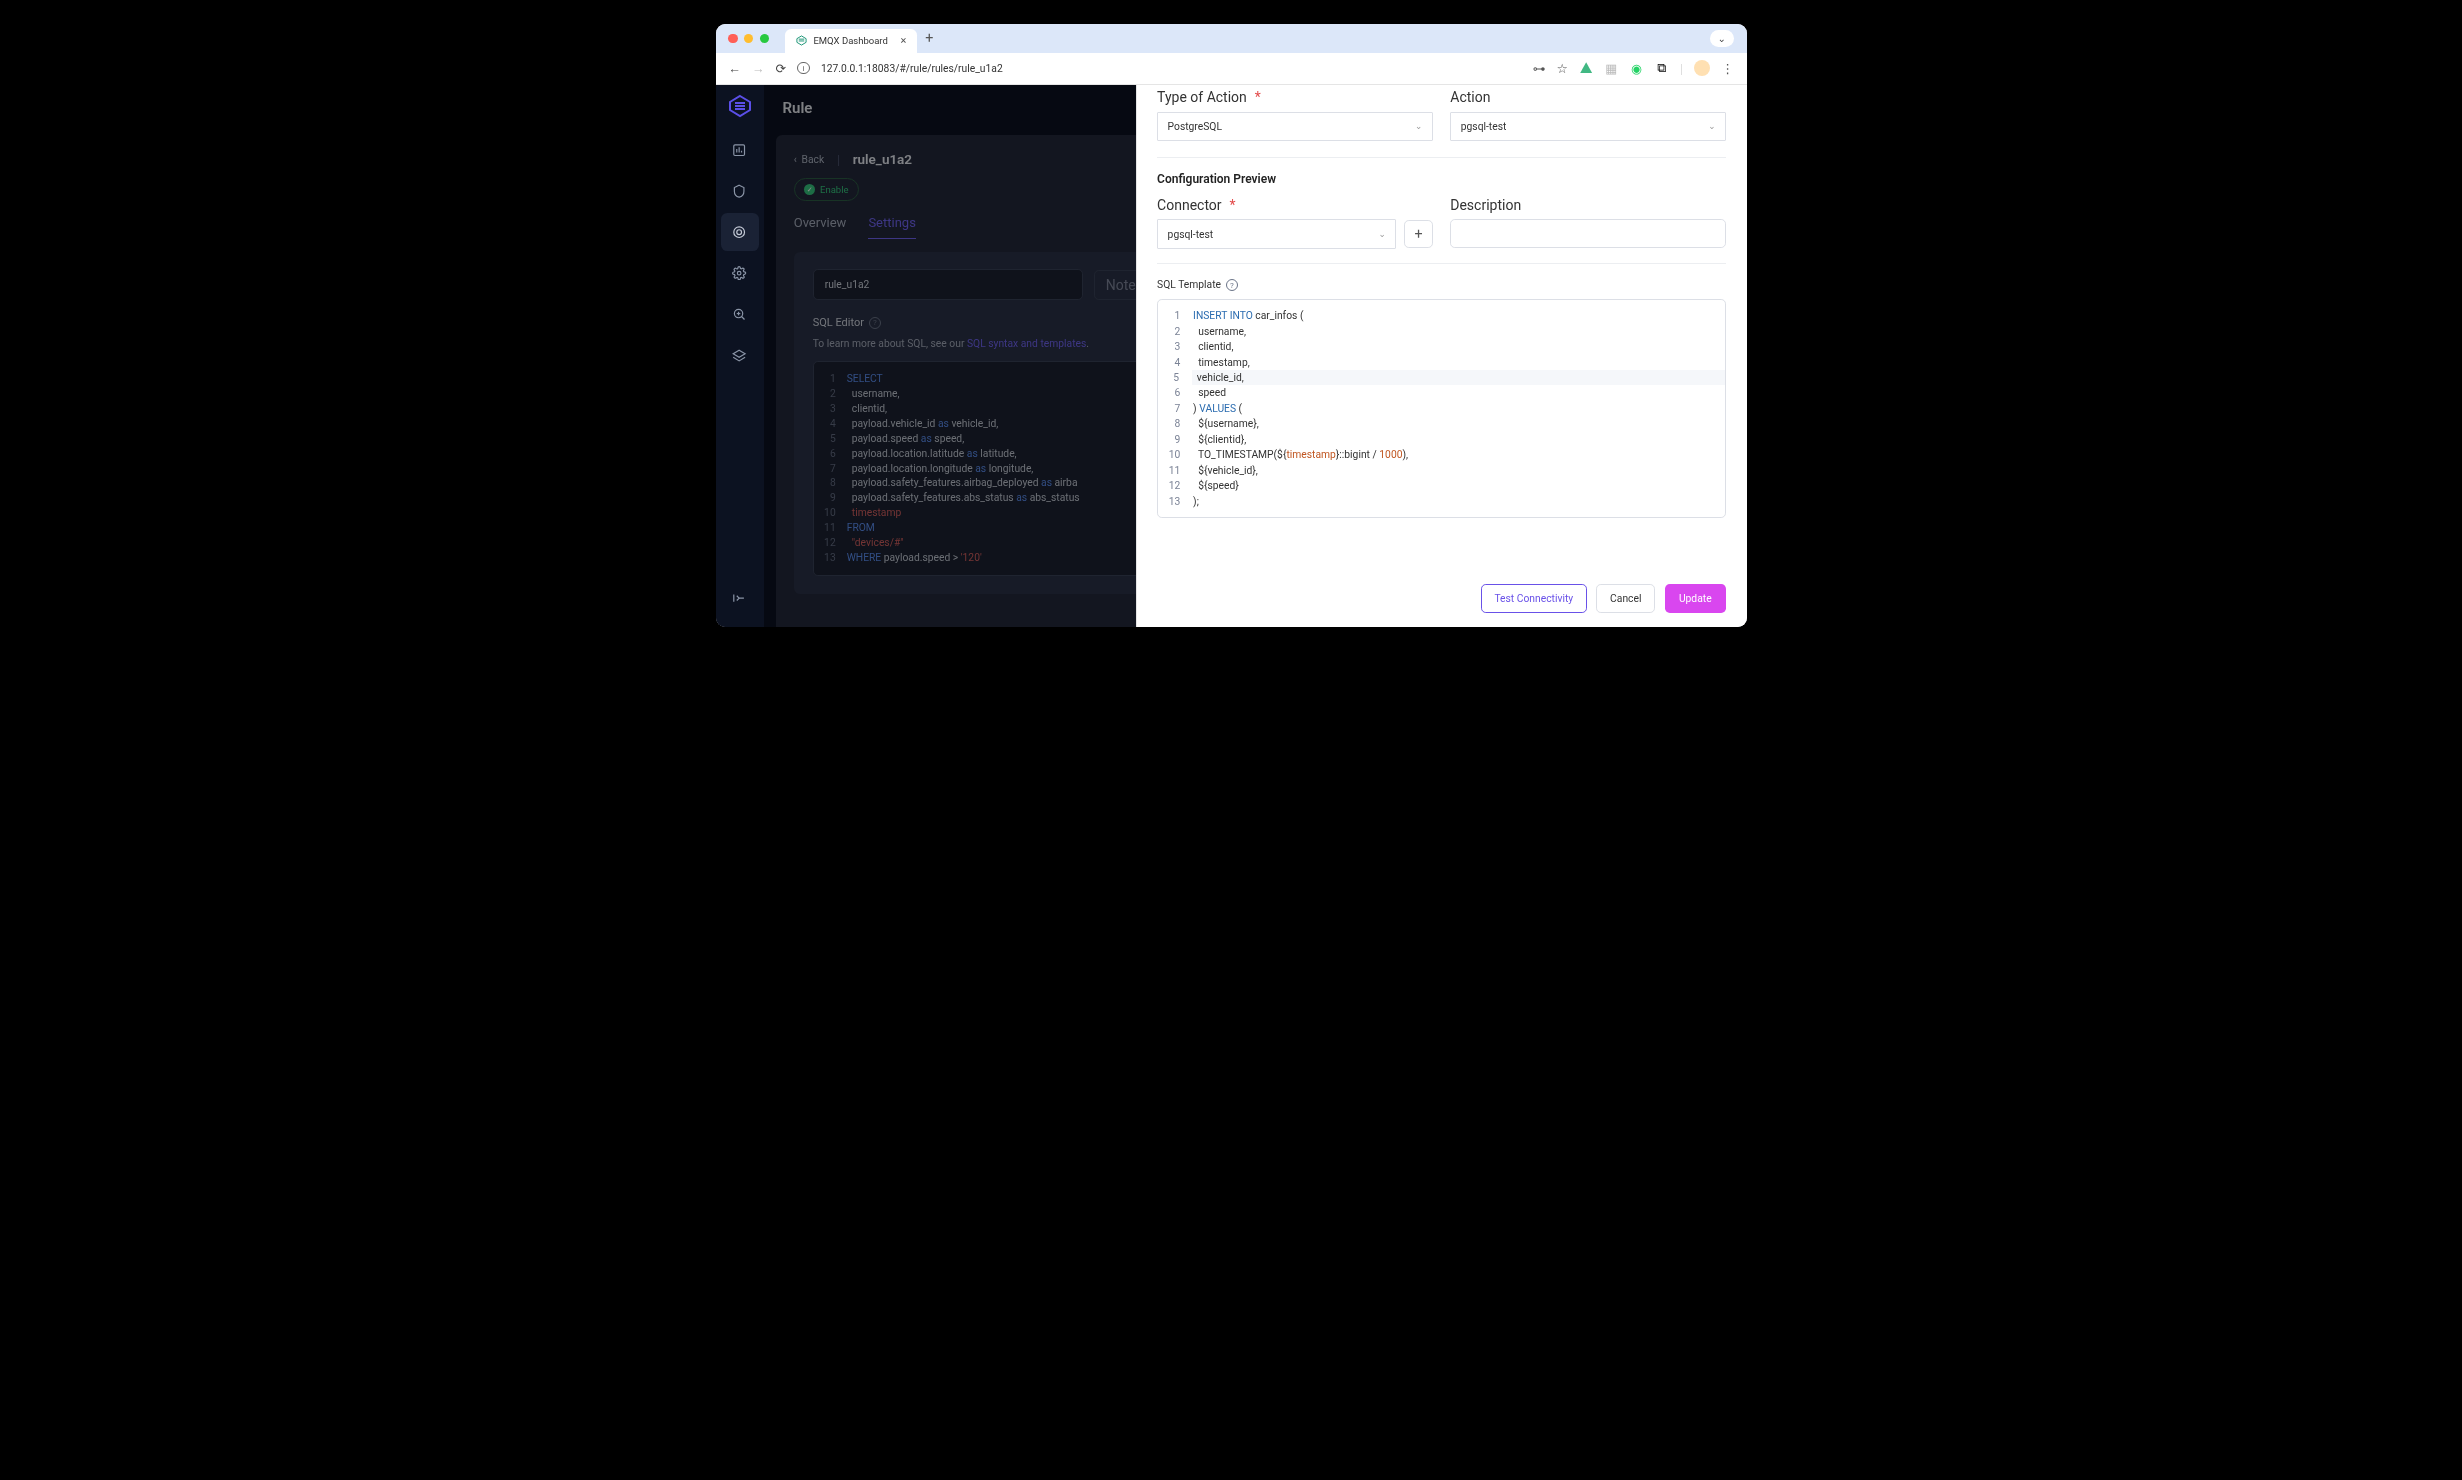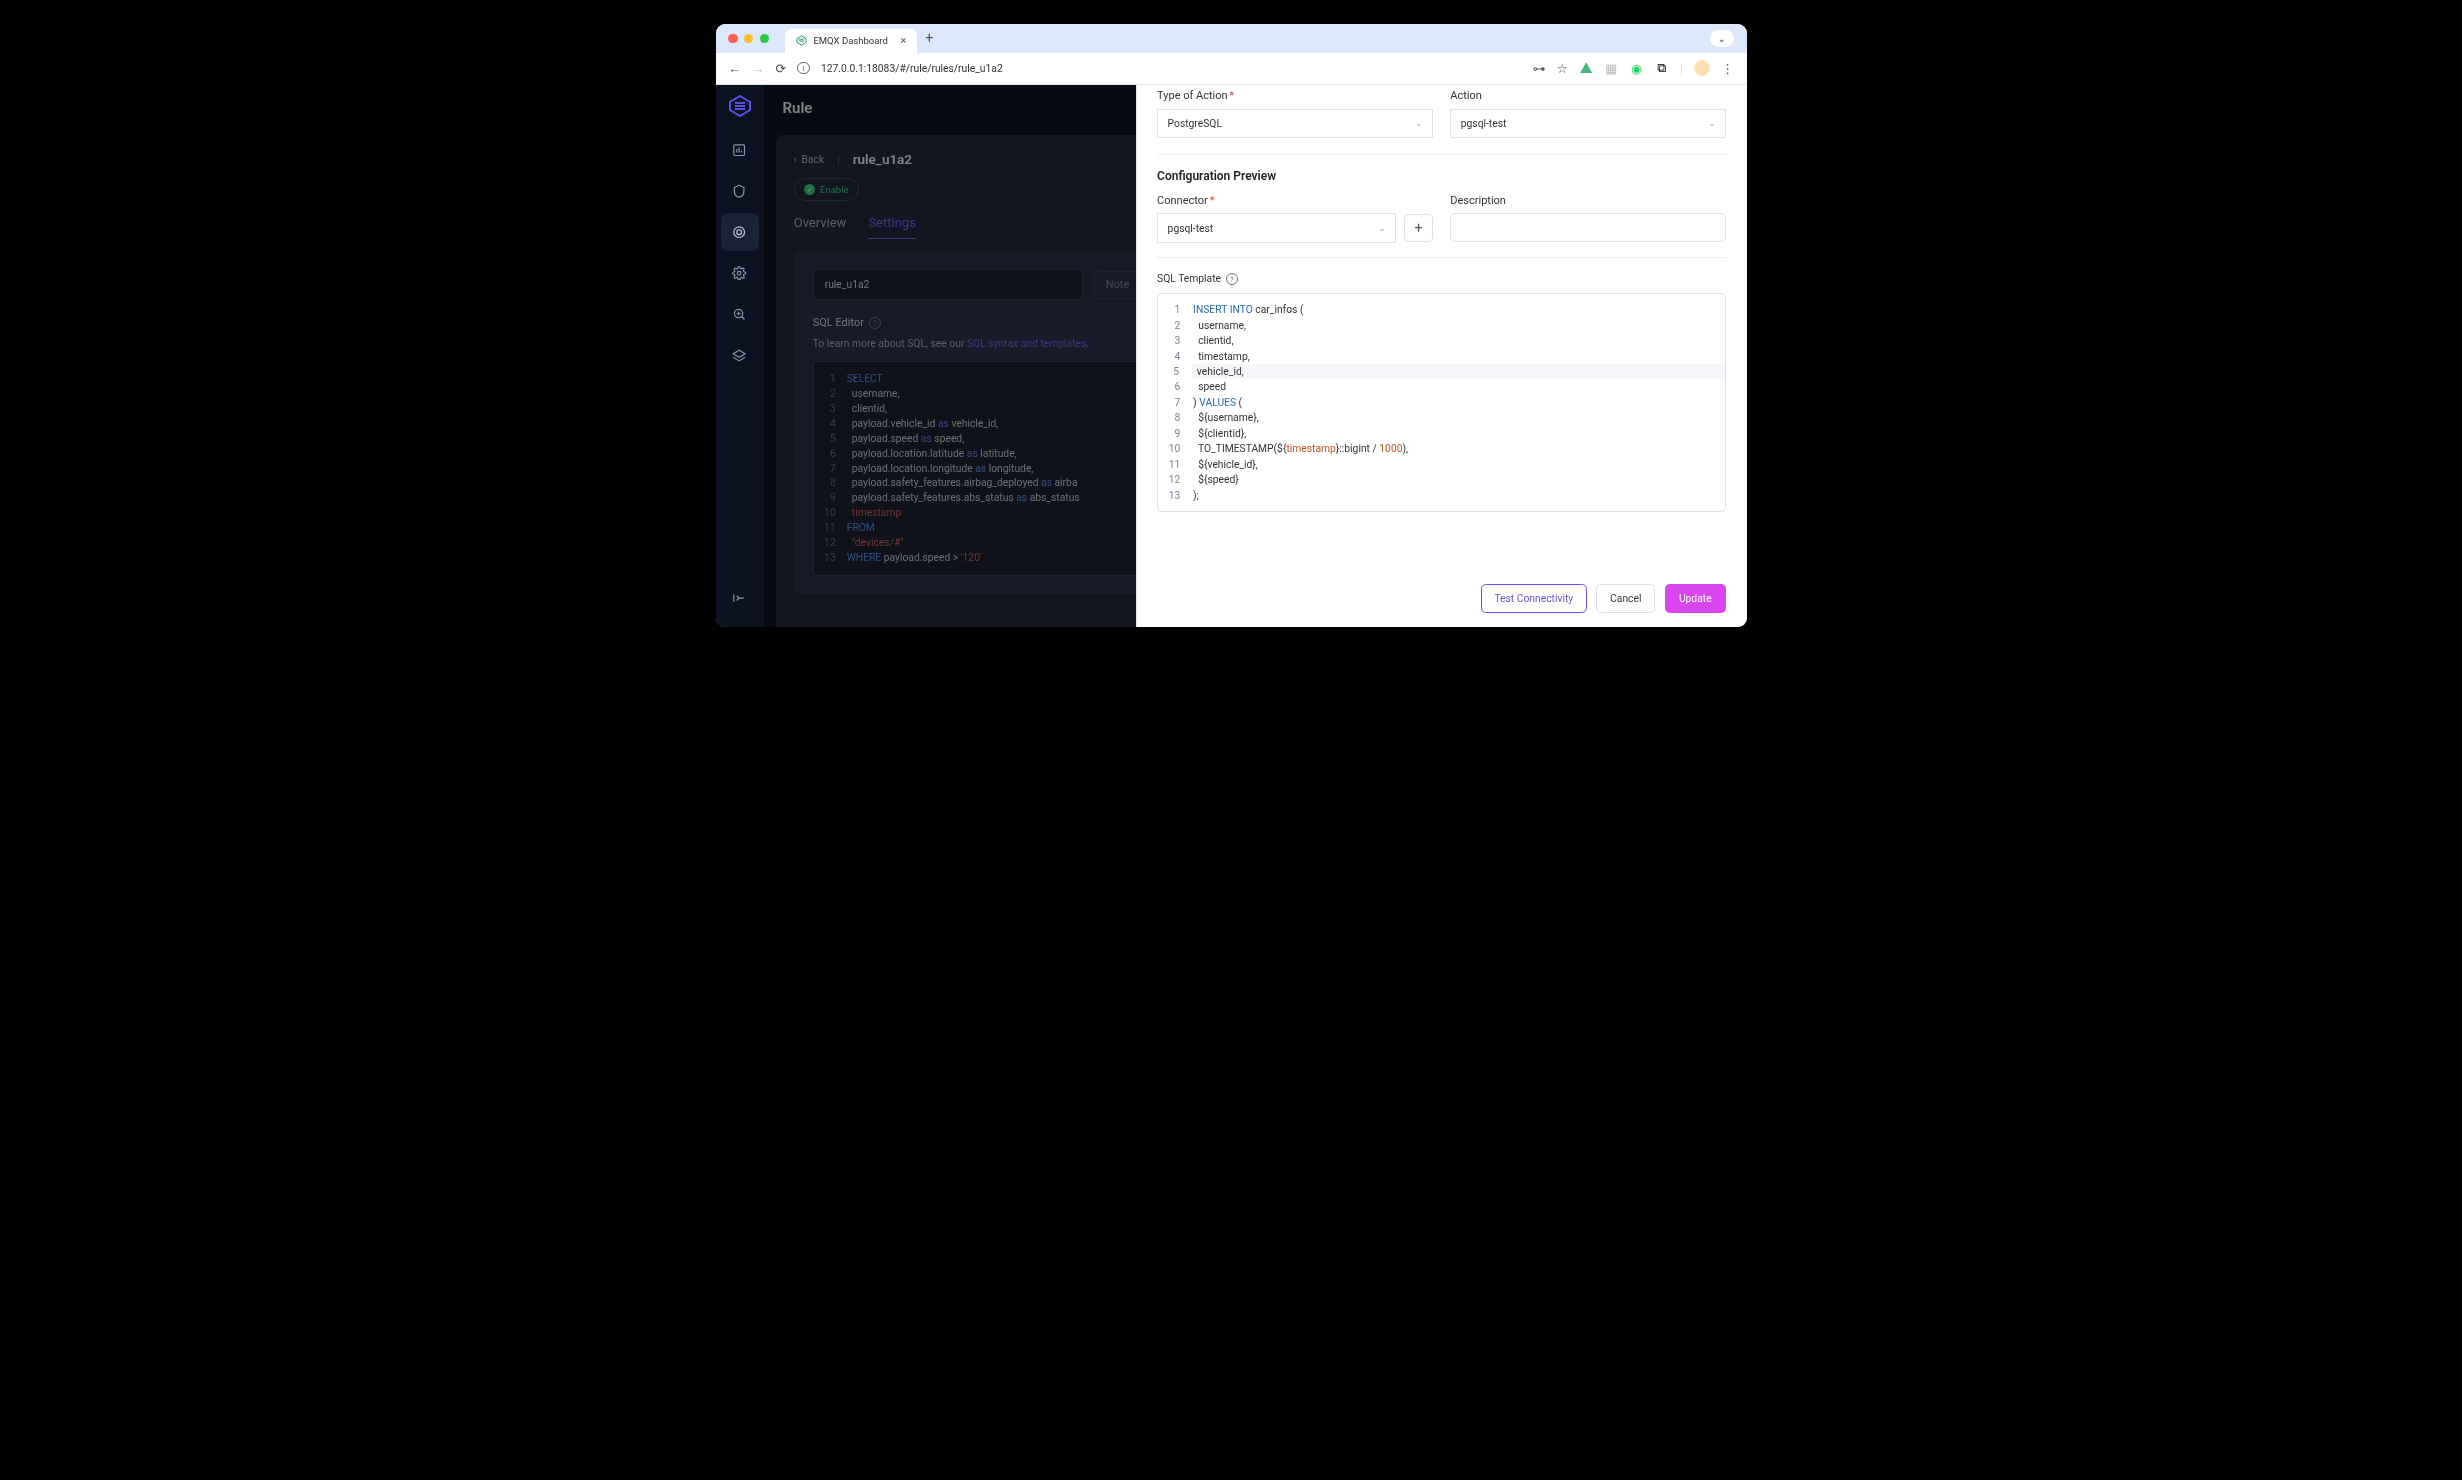--- a/index.html
+++ b/index.html
@@ -41,21 +41,21 @@
 .back-link{color:#aeb5c4;font-size:10.3px;display:flex;align-items:center;gap:4.8px}
 .divider{color:#49536b}
 .rule-name{font-size:13.5px;font-weight:600;color:#e8ebf2}
 .enable-btn{display:inline-flex;align-items:center;gap:4.8px;padding:4.8px 9.5px;border:0.8px solid #2d5e44;border-radius:12.7px;font-size:9.5px;color:#36c77e;background:transparent;margin-bottom:14.3px}
 .enable-dot{width:11px;height:11px;background:#36c77e;border-radius:50%;display:flex;align-items:center;justify-content:center;color:#fff;font-size:7.1px}
 .subtabs{display:flex;gap:22px;margin-bottom:12.7px}
 .subtab{font-size:13px;color:#a5acbc;padding-bottom:8px}
 .subtab.active{color:#6f63f0;border-bottom:1.6px solid #6f63f0}
 .editor-card{background:#2b3247;border-radius:6.3px;padding:17.5px 19px}
 .rule-input{background:#1c2232;border:0.8px solid #3a4258;border-radius:4.8px;padding:8px 11px;font-size:10.3px;color:#cfd4de;width:270px}
-.note-btn{border:0.8px solid #3a4258;border-radius:4.8px;padding:6.3px 11px;color:#7f869b;font-size:11px;margin-left:11px;background:transparent}
+.note-btn{border:0.8px solid #3a4258;border-radius:4.8px;padding:6.3px 11px;color:#7f869b;font-size:14px;margin-left:11px;background:transparent}
 .row1{display:flex;align-items:center;margin-bottom:16px}
 .section-title{font-size:11px;color:#d0d5df;display:flex;align-items:center;gap:4.8px;margin-bottom:8px}
 .qmark{width:12px;height:12px;border:0.8px solid #6b7488;border-radius:50%;display:flex;align-items:center;justify-content:center;font-size:8px;color:#6b7488}
 .help-text{font-size:10.3px;color:#a5acbc;margin-bottom:11px}
 .help-text a{color:#6f63f0;text-decoration:none}
 .sql-editor{background:#1c2232;border:0.8px solid #3a4258;border-radius:4.8px;padding:9.5px 0;font-family:Menlo,Consolas,monospace;font-size:10.3px;line-height:1.45}
 .sql-line{display:flex}
 .sql-gutter{width:33px;text-align:right;padding-right:11px;color:#636c82}
 .sql-code{color:#c3c9d4;white-space:pre}
 .kw{color:#5b8def}
@@ -63,21 +63,21 @@
 .str{color:#d25f5f}
 .num{color:#d25f5f}
 .overlay{position:absolute;inset:0;left:48px;background:rgba(0,0,0,.45)}
 .drawer{position:absolute;top:0;right:0;bottom:0;width:611px;background:#fff;display:flex;flex-direction:column;border-left:0.8px solid #e5e5e5}
 .drawer-head{padding:16px 20.6px 11px;display:flex;align-items:center;justify-content:space-between}
 .drawer-title{font-size:13.5px;font-weight:600;color:#222}
 .close-x{font-size:16px;color:#333}
 .drawer-body{padding:4.8px 20.6px;flex:1;overflow:auto}
 .form-row{display:flex;gap:17.5px;margin-bottom:16px}
 .form-col{flex:1}
-.form-label{font-size:11px;color:#333;margin-bottom:6.3px;display:flex;align-items:center;gap:2px}
+.form-label{font-size:14px;color:#333;margin-bottom:6.3px;display:flex;align-items:center;gap:8px}
 .req{color:#e34b4b}
 .select-box{border:0.8px solid #dcdfe6;border-radius:1px;padding:7.1px 9.5px;font-size:10.3px;color:#333;display:flex;align-items:center;justify-content:space-between;background:#fff}
 .chev{color:#999;font-size:8.7px}
 .input-box{border:0.8px solid #dcdfe6;border-radius:4.8px;padding:7.1px 9.5px;font-size:10.3px;color:#333;background:#fff;min-height:28.6px}
 .hr{border:none;border-top:0.8px solid #eceef1;margin:4.8px 0 14.3px}
 .section-head{font-size:12px;font-weight:600;color:#222;margin-bottom:11px}
 .connector-row{display:flex;gap:17.5px;margin-bottom:14.3px}
 .add-btn{width:28.6px;height:28.6px;border:0.8px solid #dcdfe6;border-radius:4.8px;display:flex;align-items:center;justify-content:center;color:#555;font-size:14.3px;margin-left:8px}
 .conn-wrap{display:flex;align-items:center;flex:1}
 .conn-wrap .select-box{flex:1}

